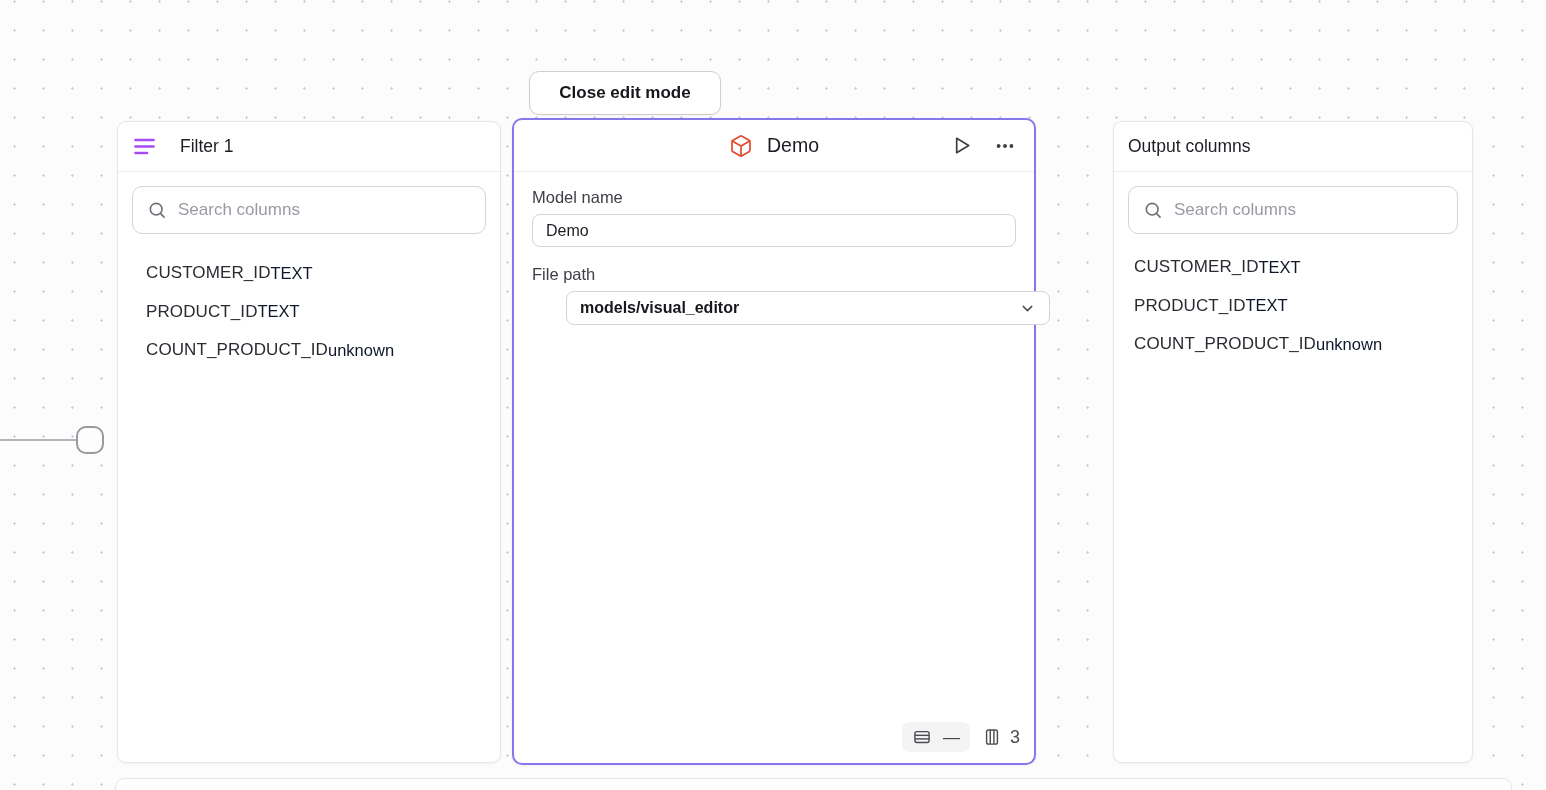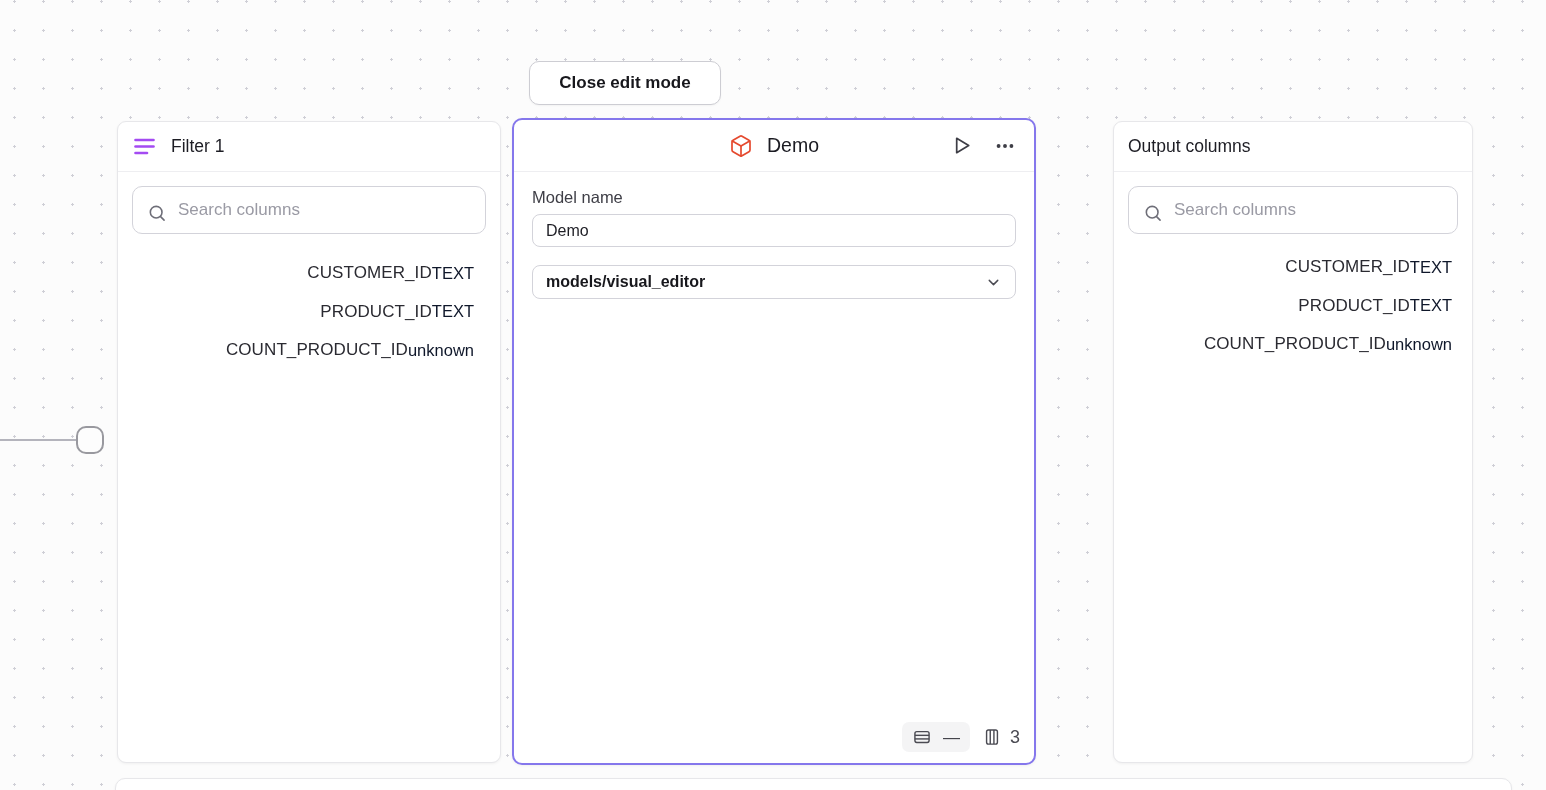--- a/index.html
+++ b/index.html
@@ -15,50 +15,50 @@
 
   
   .edge-line { position:absolute; left:0; top:439px; width:78px; height:0; border-top:2px solid #b4b4bc; }
   .edge-handle {
     position:absolute; left:76px; top:426px; width:28px; height:28px;
     background:#fdfdfd; border:2px solid #99999f; border-radius:10px;
   }
 
   
   .close-btn {
-    position:absolute; left:529px; top:61px; width:192px; height:44px;
+    position:absolute; left:529px; top:71px; width:192px; height:44px;
     background:#fff; border:1px solid #cdcdd3; border-radius:10px;
     display:flex; align-items:center; justify-content:center;
     font-size:17px; font-weight:700; color:#17171c; cursor:pointer;
     box-shadow:0 1px 2px rgba(0,0,0,.04);
   }
 
   
   .panel {
     position:absolute; background:#fff; border:1px solid #e7e7ea; border-radius:9px;
     box-shadow:0 1px 3px rgba(0,0,0,.05);
   }
   .panel-header {
-    height:50px; display:flex; align-items:center; gap:16px;
+    height:50px; display:flex; align-items:center; gap:25px;
     padding:0 16px; border-bottom:1px solid #eeeef1;
   }
   .panel-title { font-size:17.5px; color:#1d1d24; }
 
   .search-box {
     margin:14px; height:48px; border:1px solid #d3d3da; border-radius:10px;
-    display:flex; gap:11px; padding:16px 14px; background:#fff;
+    display:flex; align-items:center; gap:11px; padding:16px 14px; background:#fff;
   }
   .search-box input {
     border:none; outline:none; flex:1; font-size:17px; color:#1d1d24;
     font-family:"Liberation Sans", sans-serif; background:transparent;
   }
   .search-box input::placeholder { color:#9a9aa4; }
 
   .col-list { display:flex; flex-direction:column; }
-  .col-row { height:38.5px; display:flex; align-items:center; justify-content:flex-end; cursor:default; }
+  .col-row { height:38.5px; display:flex; align-items:center; justify-content:flex-start; cursor:default; }
   .col-name { font-size:17px; color:#2a2a31; letter-spacing:.1px; }
   .col-type { font-size:16.5px; color:#0f172a; }
 
   
   #filter-panel { left:117px; top:121px; width:384px; height:642px; }
   #filter-panel .col-list { margin-top:20px; padding:0 26px 0 28px; }
 
   
   #model-panel {
     left:512px; top:118px; width:524px; height:647px;
@@ -74,21 +74,21 @@
   .field-label { font-size:16.5px; color:#3e3e46; margin-bottom:7px; }
   .text-input {
     width:100%; height:33px; border:1px solid #d3d3da; border-radius:8px;
     padding:0 13px; font-size:16px; color:#1d1d24; outline:none;
     font-family:"Liberation Sans", sans-serif;
   }
   .field-gap { height:18px; }
   .select-input {
     width:100%; height:34px; border:1px solid #d3d3da; border-radius:8px;
     padding:0 13px; display:flex; align-items:center; justify-content:space-between;
-    cursor:pointer; background:#fff;
+    cursor:pointer; background:#fff;margin-left:34px;
   }
   .select-value { font-size:16px; font-weight:700; color:#17171c; }
 
   .model-footer {
     position:absolute; right:14px; bottom:11px;
     display:flex; align-items:center; gap:12px;
   }
   .rows-badge {
     display:flex; align-items:center; gap:11px; background:#f4f4f5;
     border-radius:7px; padding:5px 10px; cursor:pointer;
@@ -190,20 +190,21 @@
               <circle cx="19" cy="12" r="2.1"></circle>
           </svg>
         </span>
       </div>
     </div>
 
     <div class="model-body">
       <div class="field-label">Model name</div>
       <input class="text-input" type="text" value="Demo" style="">
       <div class="field-gap"></div>
+      <div class="field-label">File path</div>
       <div class="select-input">
         <span class="select-value">models/visual_editor</span>
         <span>
           <svg width="17" height="17" viewBox="0 0 24 24" fill="none" stroke="#4b4b53" stroke-width="2" stroke-linecap="round" stroke-linejoin="round">
             <path d="m6 9 6 6 6-6"></path>
           </svg>
         </span>
       </div>
     </div>
 

